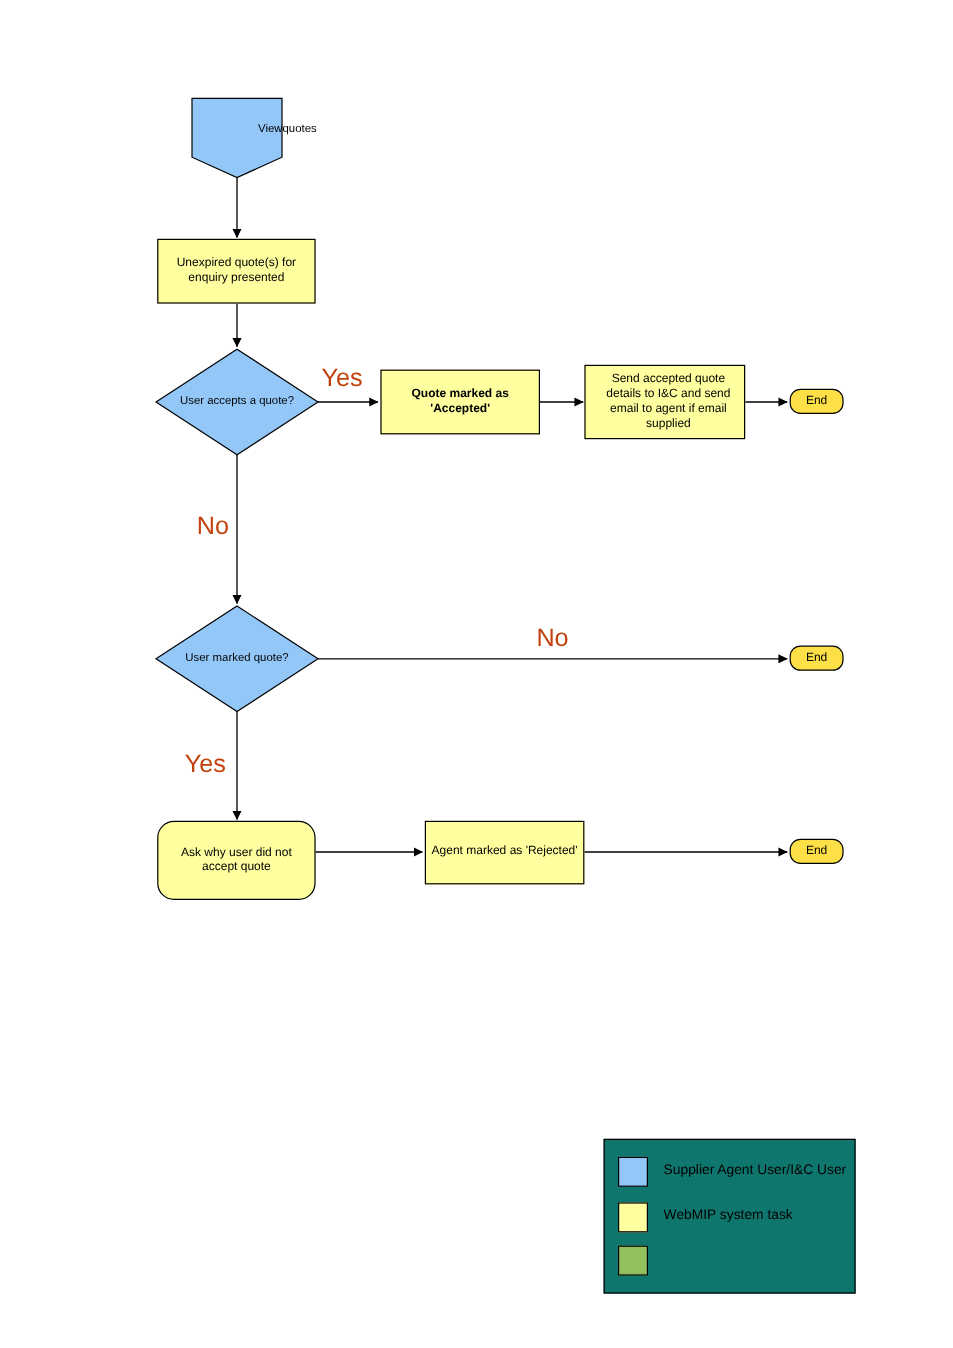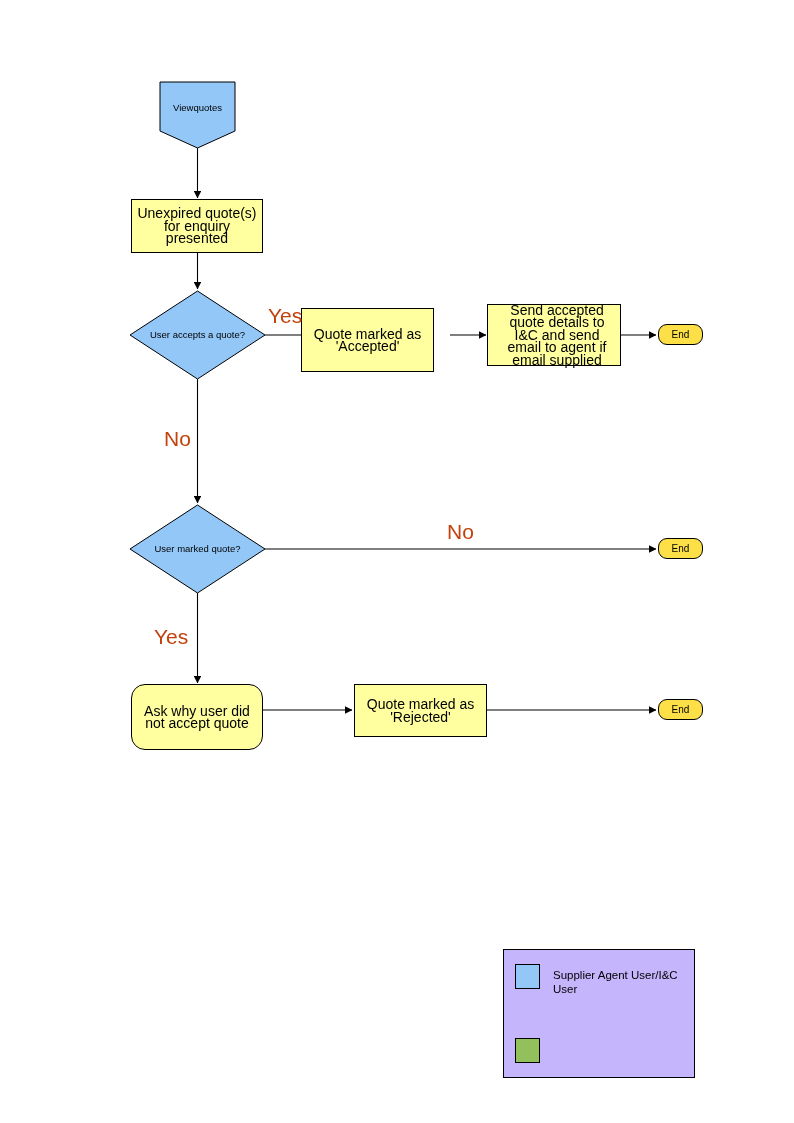--- a/index.html
+++ b/index.html
@@ -26,21 +26,21 @@
     box-sizing: border-box;
     display: flex;
     align-items: center;
     justify-content: center;
     text-align: center;
     color: #000000;
   }
   .proc {
     background: #ffffa0;
     border: 1px solid #000000;
-    font-size: 14px;
+    font-size: 10px;
     line-height: 12.5px;
     padding: 2px 4px;
   }
   .term {
     background: #fde047;
     border: 1px solid #000000;
     border-radius: 9px;
     font-size: 10px;
     line-height: 12px;
   }
@@ -57,37 +57,38 @@
   }
   .start-label {
     position: absolute;
     font-size: 9.5px;
     line-height: 12.5px;
     text-align: center;
     color: #000000;
     display: flex;
     align-items: center;
     justify-content: center;
+    margin-left: 42px;
   }
   .edge-label {
     position: absolute;
     font-size: 21px;
     color: #c2410c;
     line-height: 22px;
     white-space: nowrap;
   }
   
   #legend {
     position: absolute;
     left: 503px;
     top: 949px;
-    width: 192px;
+    width: 210px;
     height: 129px;
     border: 1px solid #000000;
-    background: #c4b5fd;
+    background: #0f766e;
     box-sizing: border-box;
   }
   .legend-row {
     position: absolute;
     display: flex;
     align-items: flex-start;
     left: 11px;
   }
   .swatch {
     width: 25px;
@@ -134,45 +135,49 @@
     <line x1="487" y1="710" x2="656" y2="710" marker-end="url(#arrow)"></line>
   </g>
 </svg>
 
 <div class="start-label" style="left:160px; top:88px; width:75px; height:40px;">Viewquotes</div>
 
 <div class="node proc" style="left:131px; top:199px; width:132px; height:54px;">Unexpired quote(s) for enquiry presented</div>
 
 <div class="diamond-label" style="left:142px; top:315px; width:111px; height:40px;">User accepts a quote?</div>
 
-<div class="node proc" style="left:301px; top:308px; width:133px; height:64px;">Quote marked as 'Accepted'</div>
+<div class="node proc" style="left:317px; top:308px; width:133px; height:54px;font-weight:bold;">Quote marked as 'Accepted'</div>
 
 <div class="node proc" style="left:487px; top:304px; width:134px; height:62px;padding-left:10px;">Send accepted quote details to I&amp;C and send email to agent if email supplied</div>
 
 <div class="node term" style="left:658px; top:324px; width:45px; height:21px;">End</div>
 
 <div class="diamond-label" style="left:150px; top:529px; width:95px; height:40px;">User marked quote?</div>
 
 <div class="node term" style="left:658px; top:538px; width:45px; height:21px;">End</div>
 
 <div class="node proc" style="left:131px; top:684px; width:132px; height:66px;border-radius:14px;">Ask why user did not accept quote</div>
 
-<div class="node proc" style="left:354px; top:684px; width:133px; height:53px;">Quote marked as 'Rejected'</div>
+<div class="node proc" style="left:354px; top:684px; width:133px; height:53px;">Agent marked as 'Rejected'</div>
 
 <div class="node term" style="left:658px; top:699px; width:45px; height:21px;">End</div>
 
 <div class="edge-label" style="left:268px; top:305px;">Yes</div>
 
 <div class="edge-label" style="left:164px; top:428px;">No</div>
 
 <div class="edge-label" style="left:447px; top:521px;">No</div>
 
 <div class="edge-label" style="left:154px; top:626px;">Yes</div>
 
 <div id="legend">
   <div class="legend-row" style="top:14px;">
     <span class="swatch" style="background:#93c7f7;"></span>
     <span class="legend-text">Supplier Agent User/I&amp;C User</span>
   </div>
+  <div class="legend-row" style="top:52px;">
+    <span class="swatch" style="background:#ffffa0;"></span>
+    <span class="legend-text">WebMIP system task</span>
+  </div>
   <div class="legend-row" style="top:88px; width:215px;">
     <span class="swatch" style="background:#92c05c;"></span>
   </div>
 </div>
 
 </body></html>

